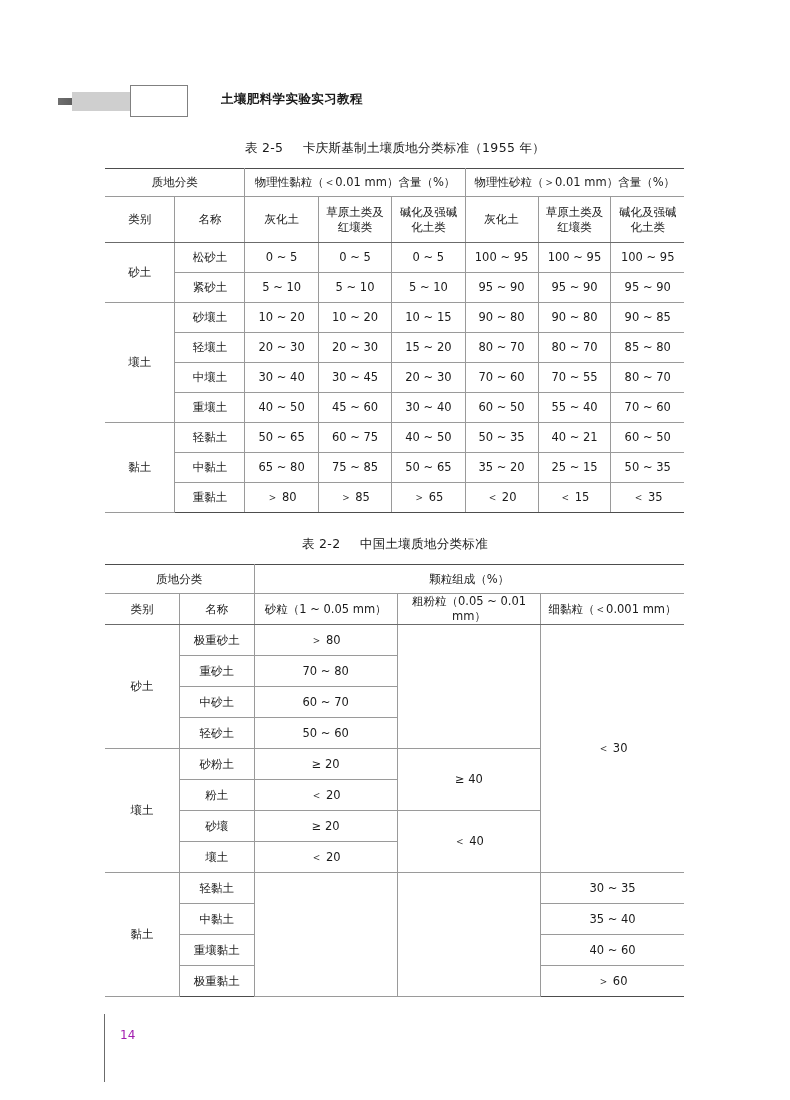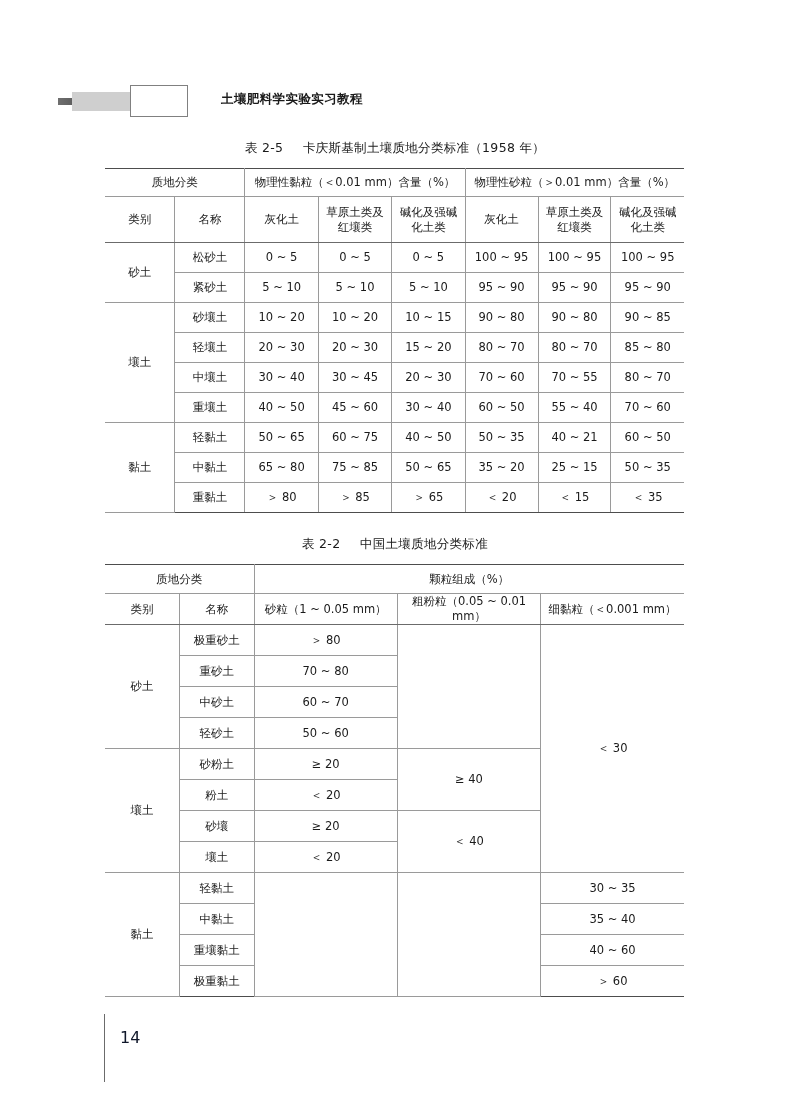--- a/index.html
+++ b/index.html
@@ -138,39 +138,39 @@
     left: 104px;
     top: 1014px;
     width: 1.2px;
     height: 68px;
     background: #6b6b6b;
   }
   .page-number {
     position: absolute;
     left: 120px;
     top: 1028px;
-    font-size: 16px;
-    color: #0f172a;
+    font-size: 12px;
+    color: #a21caf;
   }
 </style>
 </head>
 <body>
 
 <div class="page-header">
   <div class="hdr-bar-dark"></div>
   <div class="hdr-bar-gray"></div>
   <div class="hdr-box-fill"></div>
   <div class="hdr-box"></div>
   <div class="hdr-title">土壤肥料学实验实习教程</div>
 </div>
 
 <div class="tbl-caption" id="caption-25">
   <span>表 2-5</span>
   <span class="cap-sep"></span>
-  <span>卡庆斯基制土壤质地分类标准（1958 年）</span>
+  <span>卡庆斯基制土壤质地分类标准（1955 年）</span>
 </div>
 
 <table class="doc-table" id="table-25">
   <tbody>
     <tr>
       <td class="c-lei" colspan="2" style="height:27px">质地分类</td>
       <td class="c-dat" colspan="3">物理性黏粒（＜0.01 mm）含量（%）</td>
       <td class="c-dat" colspan="3">物理性砂粒（＞0.01 mm）含量（%）</td>
     </tr>
     <tr class="hdr-end">

